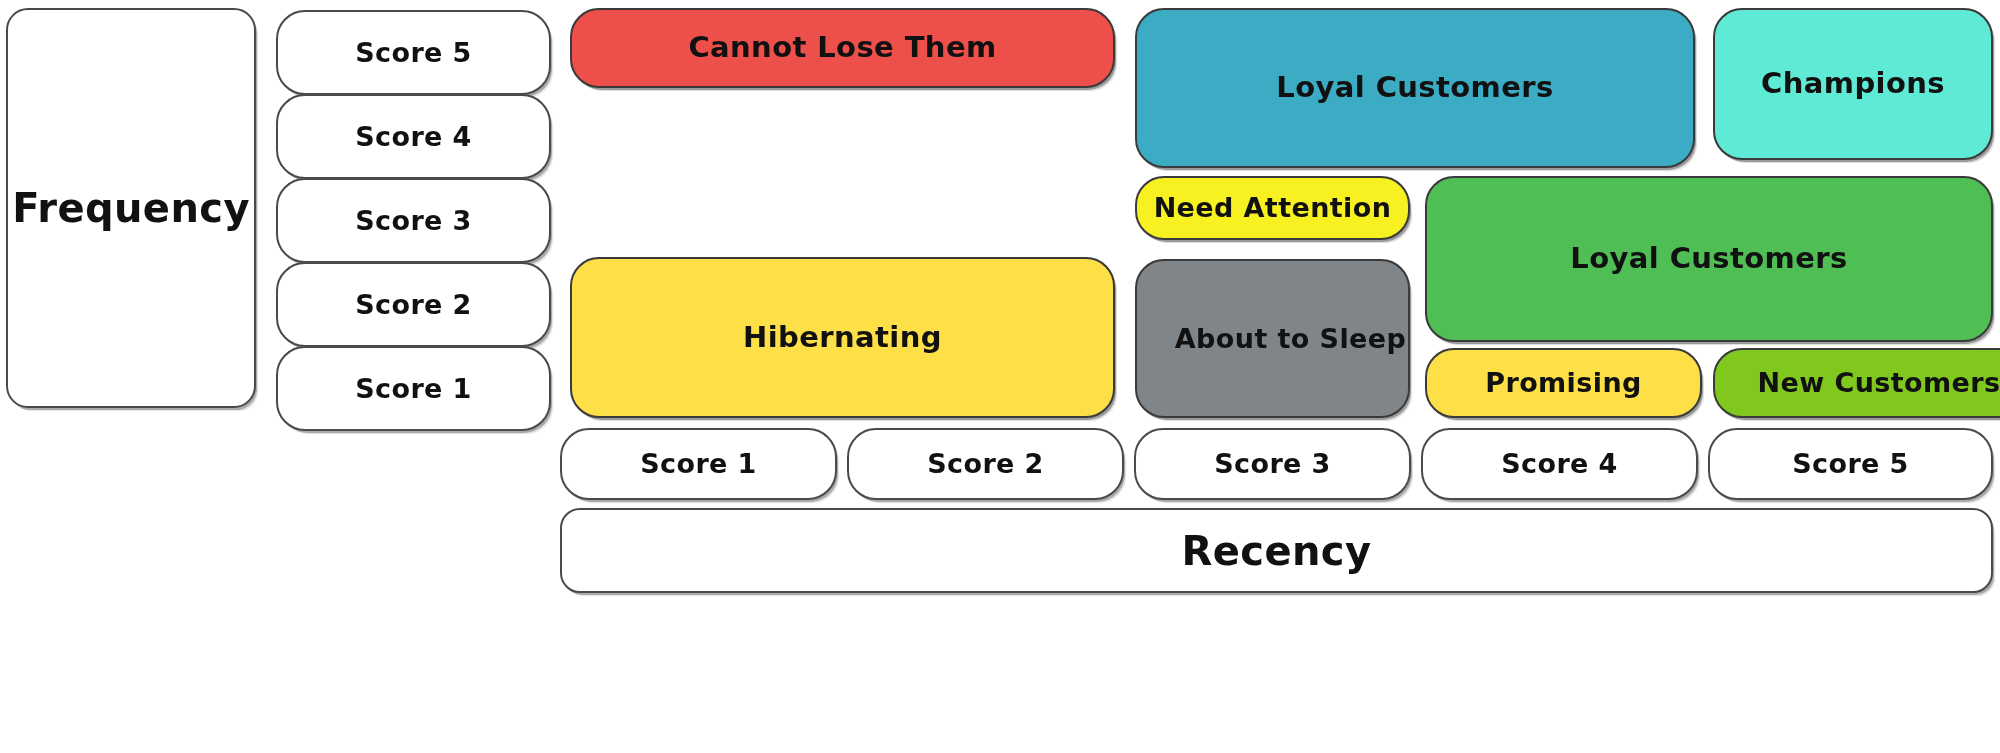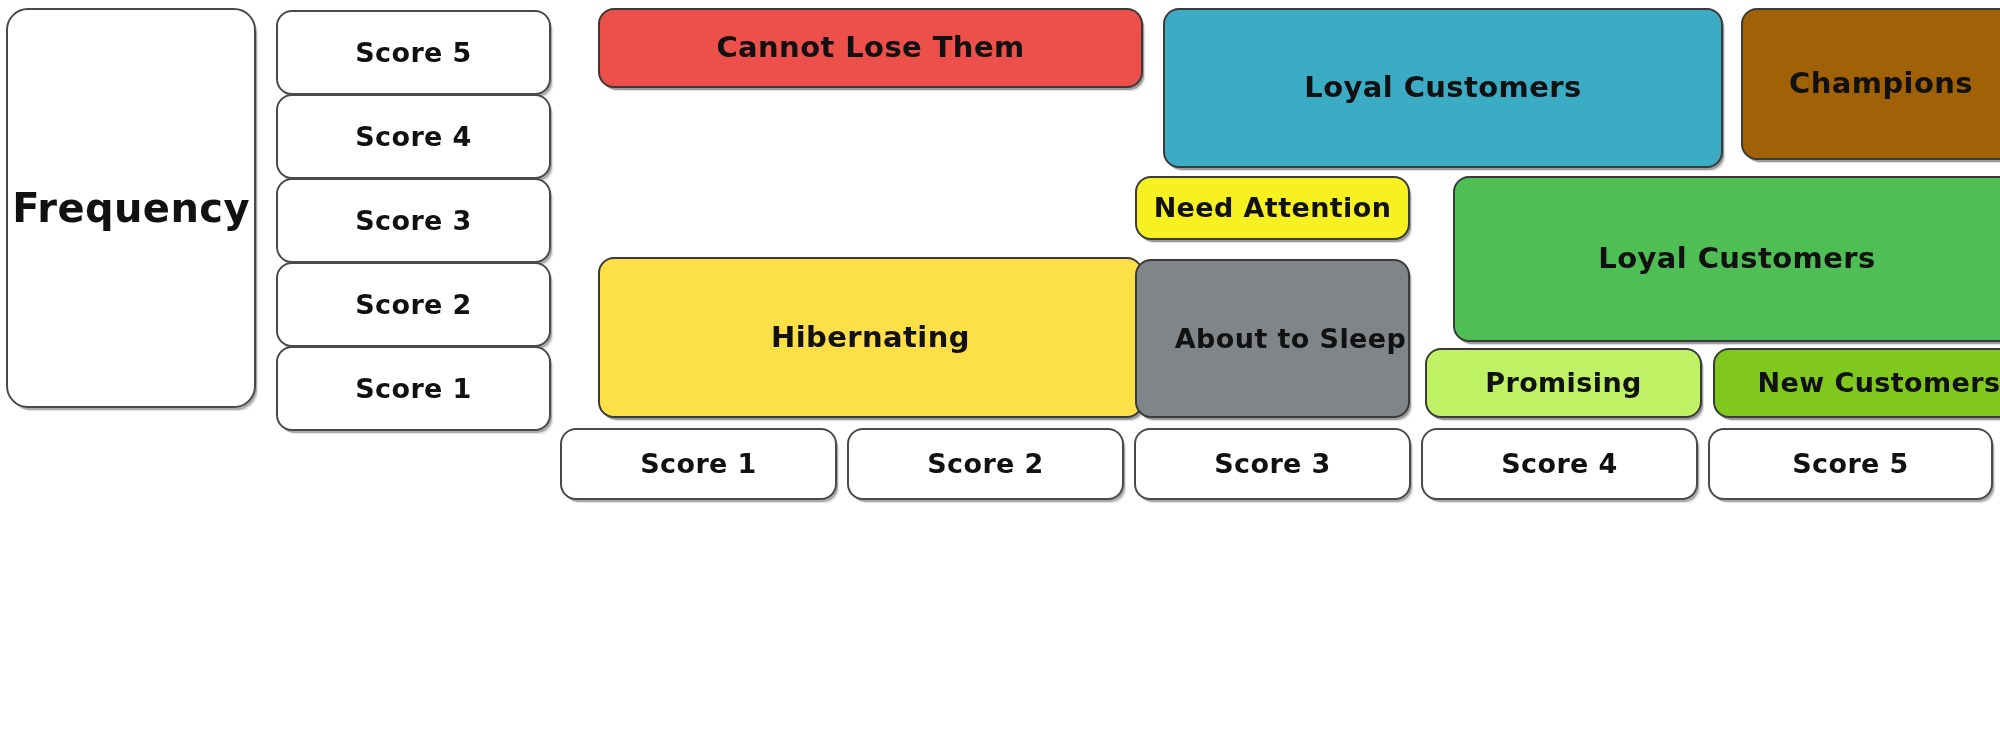--- a/index.html
+++ b/index.html
@@ -42,30 +42,30 @@
     background: #ffffff;
     box-shadow:
       2px 3px 0 -1px rgba(70,70,70,0.35),
       4px 5px 1px -2px rgba(100,100,100,0.20);
   }
   .label {
     pointer-events: none;
     white-space: nowrap;
     font-weight: 600;
     letter-spacing: 0.4px;
+    border-radius: 29px;
   }
   .axis-title {
     font-size: 40px;
   }
   .axis-score {
     font-size: 27px;
   }
   .seg-label {
     font-size: 29px;
-    margin-left: 28px;
   }
   .seg-label-sm {
     font-size: 27px;
   }
 </style>
 </head>
 <body>
 
 <div id="canvas">
 
@@ -85,32 +85,33 @@
 
 
   <div class="box sketch seg-label label" style="left:570px; top:257px; width:545px; height:161px; background:#fde047;">Hibernating</div>
 
   <div class="box sketch seg-label label" style="left:1135px; top:8px; width:560px; height:160px; background:#3cacc4;">Loyal Customers</div>
 
   <div class="box sketch seg-label-sm label" style="left:1135px; top:176px; width:275px; height:64px; background:#f7f121;">Need Attention</div>
 
   <div class="box sketch seg-label-sm label" style="left:1135px; top:259px; width:275px; height:159px; background:#808589;padding-left:44px;">About to Sleep</div>
 
-  <div class="box sketch seg-label label" style="left:1713px; top:8px; width:280px; height:152px; background:#a16207;">Champions</div>
+  <div class="box sketch seg-label label" style="left:1713px; top:8px; width:280px; height:152px; background:#5eead4;">Champions</div>
 
   <div class="box sketch seg-label label" style="left:1425px; top:176px; width:568px; height:166px; background:#4fbf55;">Loyal Customers</div>
 
-  <div class="box sketch seg-label-sm label" style="left:1425px; top:348px; width:277px; height:70px; background:#bef264;">Promising</div>
+  <div class="box sketch seg-label-sm label" style="left:1425px; top:348px; width:277px; height:70px; background:#fde047;">Promising</div>
 
   <div class="box sketch seg-label-sm label" style="left:1713px; top:348px; width:332px; height:70px; background:#80c81e;">New Customers</div>
 
   <div class="box sketch-axis axis-score label" style="left:560px; top:428px; width:277px; height:72px;">Score 1</div>
 
   <div class="box sketch-axis axis-score label" style="left:847px; top:428px; width:277px; height:72px;">Score 2</div>
 
   <div class="box sketch-axis axis-score label" style="left:1134px; top:428px; width:277px; height:72px;">Score 3</div>
 
   <div class="box sketch-axis axis-score label" style="left:1421px; top:428px; width:277px; height:72px;">Score 4</div>
 
   <div class="box sketch-axis axis-score label" style="left:1708px; top:428px; width:285px; height:72px;">Score 5</div>
 
+  <div class="box sketch-axis axis-title label" style="left:560px; top:508px; width:1433px; height:85px; border-radius:20px;">Recency</div>
 
 </div>
 
 </body></html>

